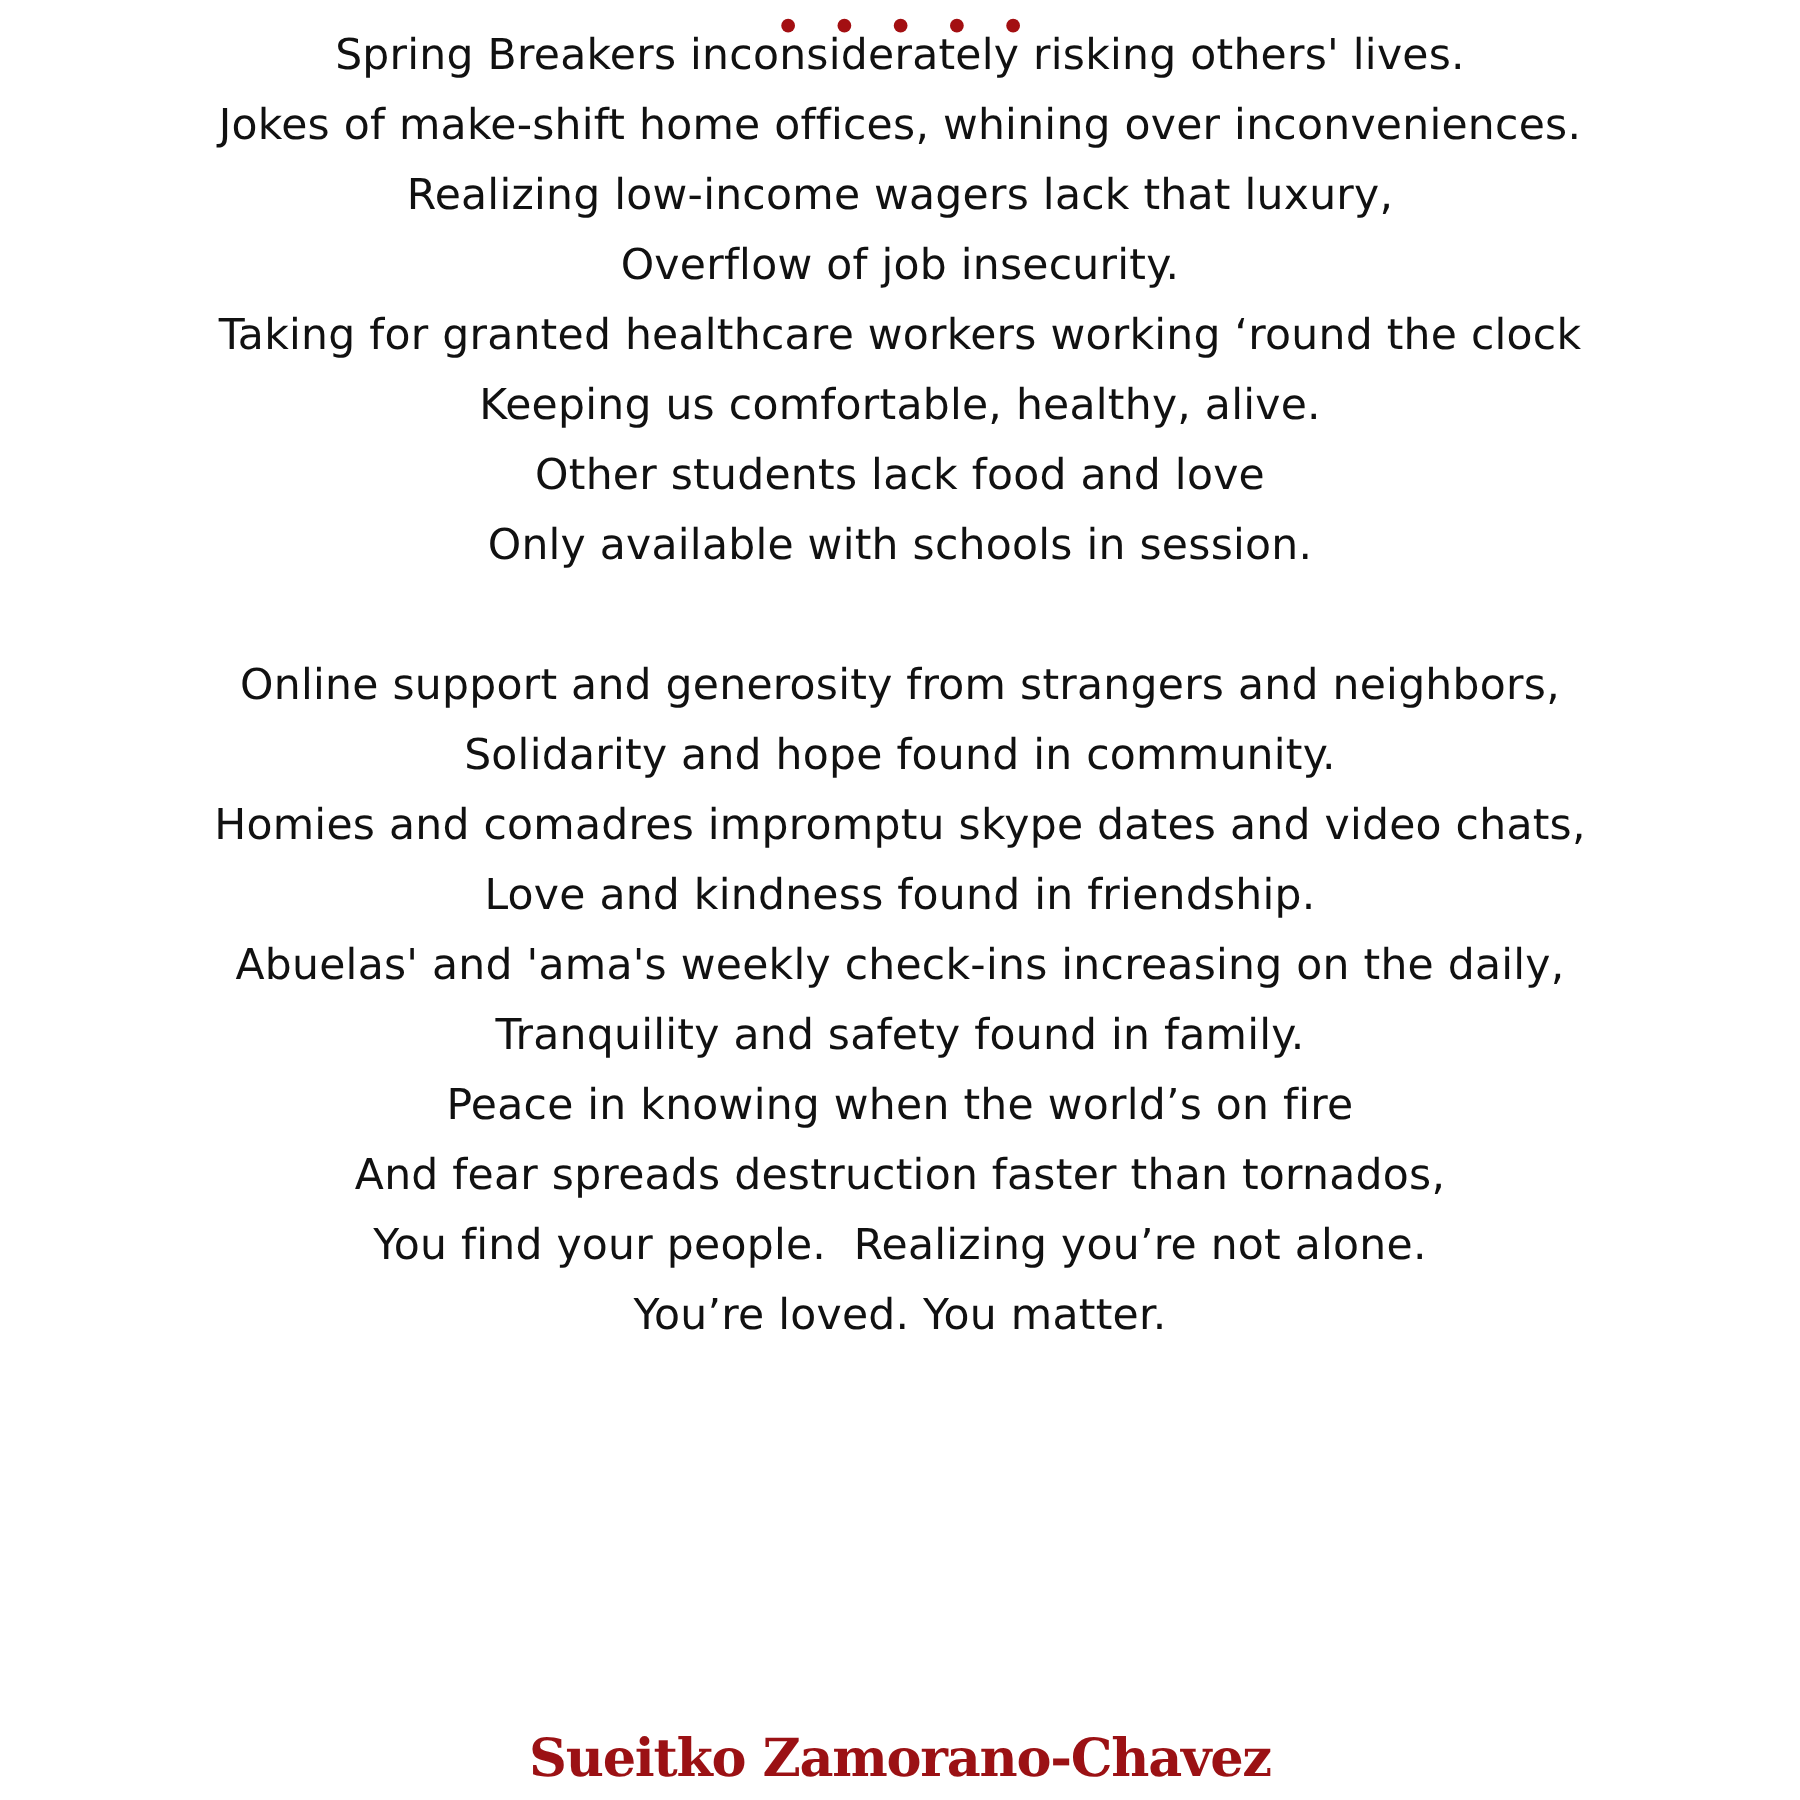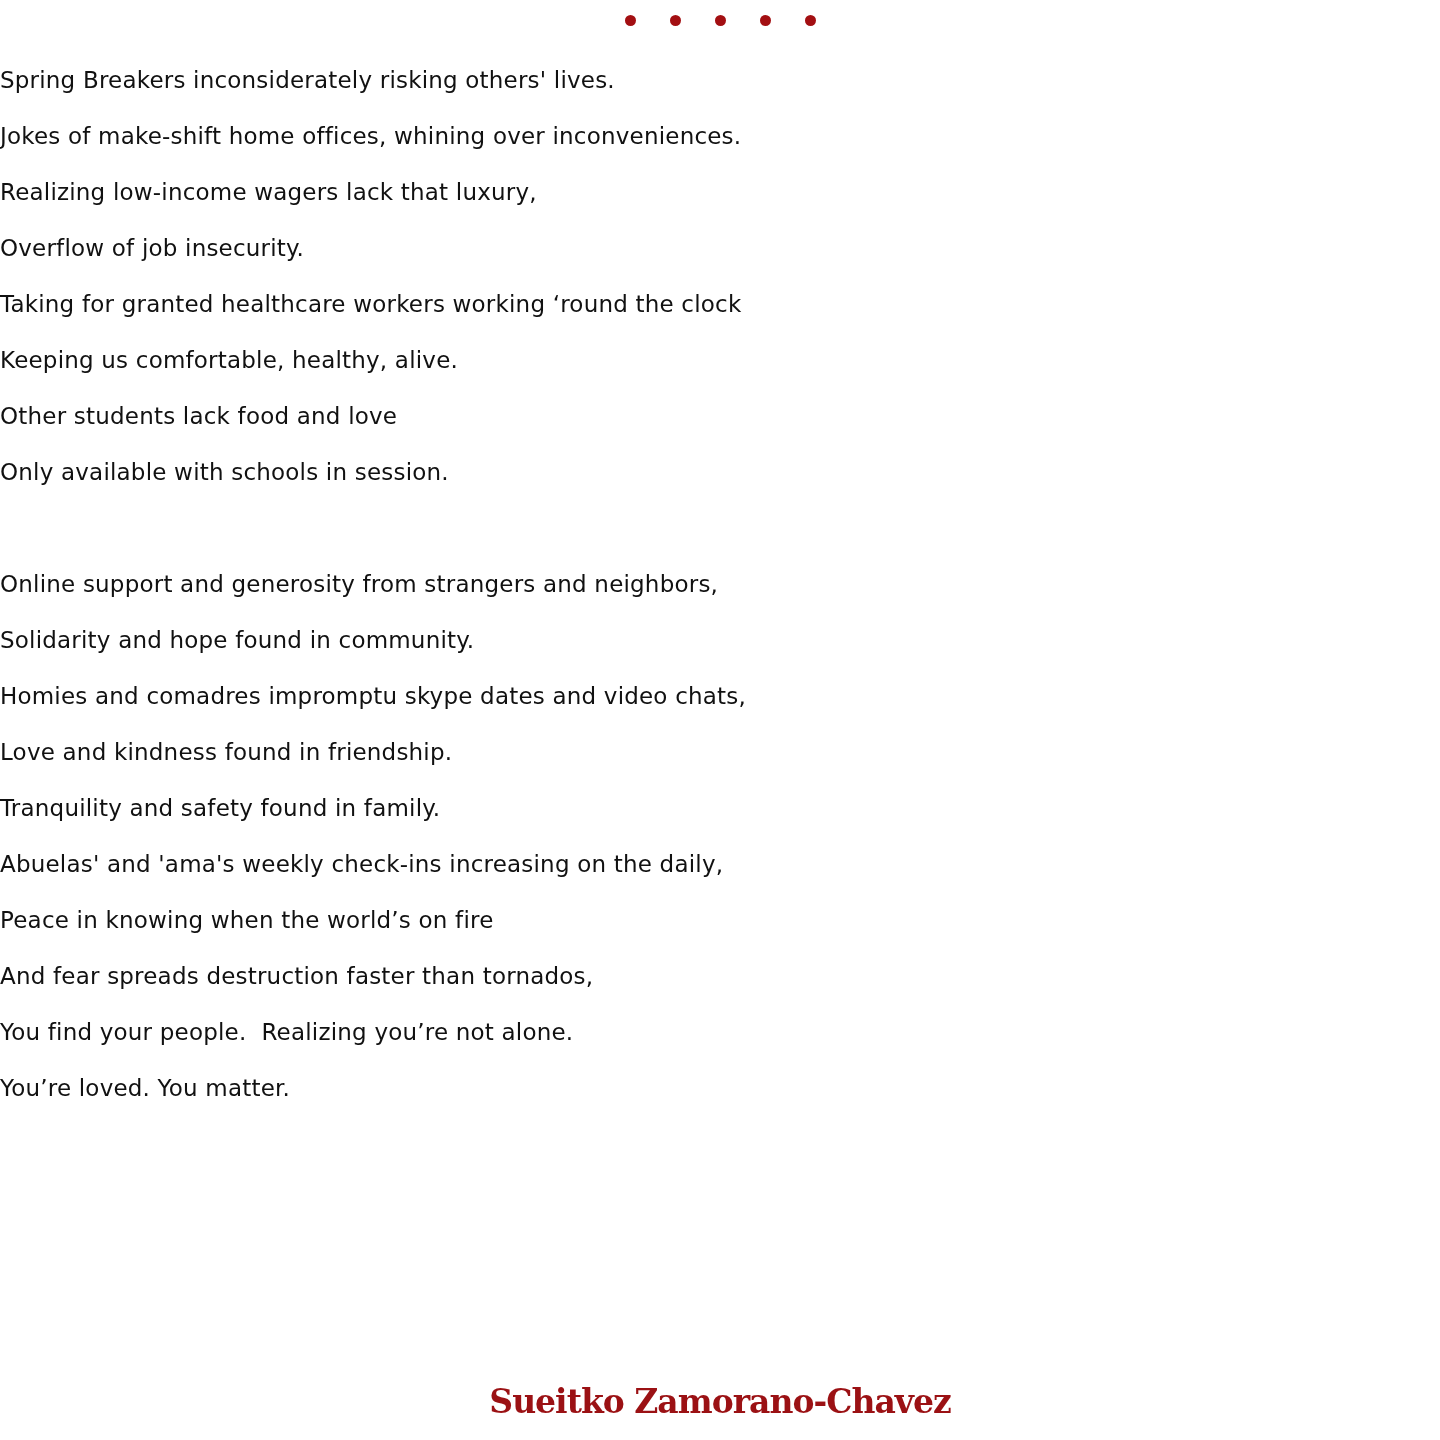--- a/index.html
+++ b/index.html
@@ -1,23 +1,23 @@
 <!DOCTYPE html>
 <html><head>
 <meta charset="utf-8">
 <style>
   html, body { margin:0; padding:0; background:#ffffff; }
   body { width:1440px; height:1440px; position:relative; overflow:hidden; }
   .dots { position:absolute; top:15px; left:0; width:1440px; display:flex; justify-content:center; gap:34px; }
   .dot { width:11px; height:11px; border-radius:50%; background:#a30f12; }
-  .poem { position:absolute; top:52px; left:0; width:1440px; 
-          font-family:"DejaVu Sans", sans-serif; font-size:23px; color:#111111; letter-spacing:0.2px; }
+  .poem { position:absolute; top:16px; left:0; width:1440px; text-align:center;
+          font-family:"DejaVu Sans", sans-serif; font-size:34px; color:#111111; letter-spacing:0.2px; }
   .line { height:56px; line-height:56px; white-space:pre; }
   .author { position:absolute; top:1382px; left:0; width:1440px; text-align:center;
-            font-family:"DejaVu Serif", serif; font-weight:bold; font-size:33px; color:#9b1114;
+            font-family:"DejaVu Serif", serif; font-weight:bold; font-size:42px; color:#9b1114;
             letter-spacing:-1px; }
 </style>
 </head>
 <body>
 
 <div class="dots">
   <span class="dot"></span>
   <span class="dot"></span>
   <span class="dot"></span>
   <span class="dot"></span>
@@ -31,21 +31,21 @@
   <div class="line">Overflow of job insecurity.</div>
   <div class="line">Taking for granted healthcare workers working ‘round the clock</div>
   <div class="line">Keeping us comfortable, healthy, alive.</div>
   <div class="line">Other students lack food and love</div>
   <div class="line">Only available with schools in session.</div>
   <div class="line"></div>
   <div class="line">Online support and generosity from strangers and neighbors,</div>
   <div class="line">Solidarity and hope found in community.</div>
   <div class="line">Homies and comadres impromptu skype dates and video chats,</div>
   <div class="line">Love and kindness found in friendship.</div>
+  <div class="line">Abuelas' and 'ama's weekly check-ins increasing on the daily,</div>
   <div class="line">Tranquility and safety found in family.</div>
-  <div class="line">Abuelas' and 'ama's weekly check-ins increasing on the daily,</div>
   <div class="line">Peace in knowing when the world’s on fire</div>
   <div class="line">And fear spreads destruction faster than tornados,</div>
   <div class="line">You find your people.  Realizing you’re not alone.</div>
   <div class="line">You’re loved. You matter.</div>
 </div>
 
 <div class="author">Sueitko Zamorano-Chavez</div>
 
 </body></html>

